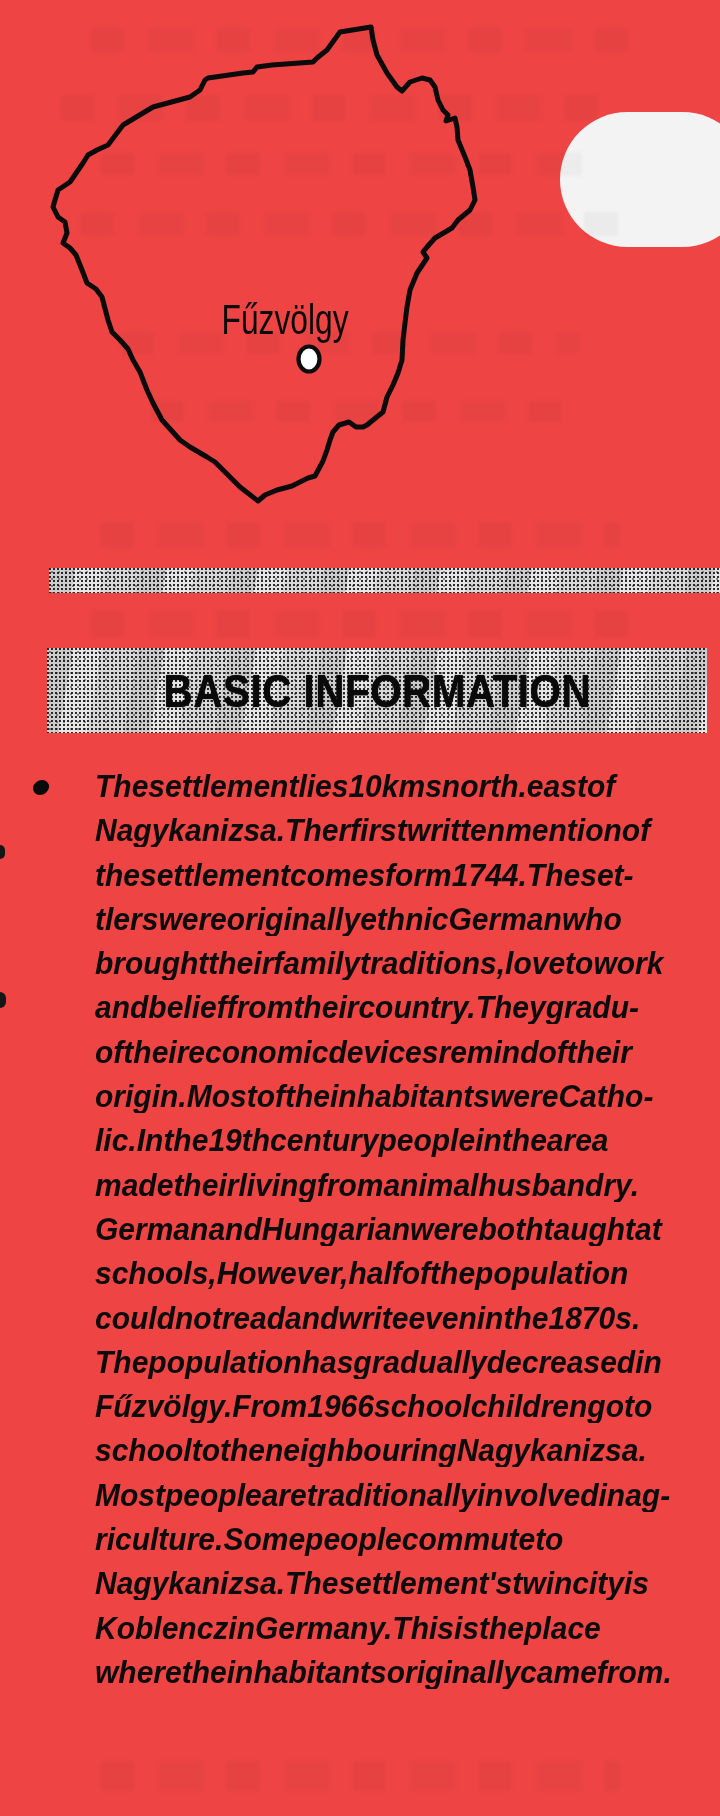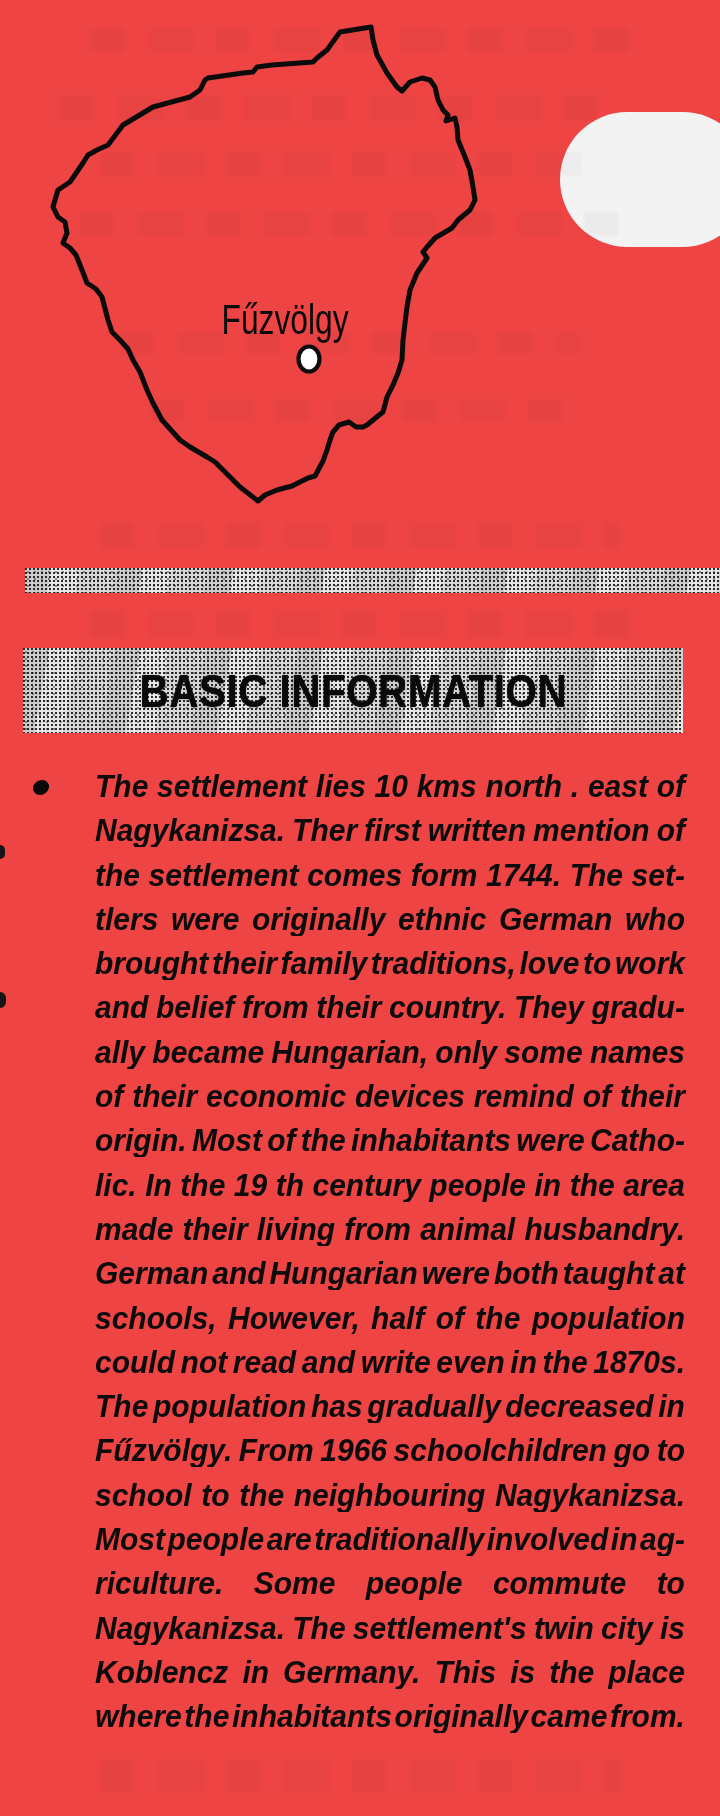--- a/index.html
+++ b/index.html
@@ -57,20 +57,21 @@
 
   
   .halftone {
     background-color: #e3e3e3;
     background-image:
       radial-gradient(circle at 1px 1px, rgba(10,10,10,0.85) 0.9px, transparent 1.15px),
       radial-gradient(circle at 1px 1px, rgba(60,60,60,0.55) 0.9px, transparent 1.2px),
       repeating-linear-gradient(100deg, rgba(0,0,0,0.10) 0 26px, rgba(255,255,255,0.12) 26px 54px, rgba(0,0,0,0.05) 54px 90px);
     background-size: 4px 4px, 7px 7px, auto;
     background-position: 0 0, 2px 3px, 0 0;
+    margin-left: 24px;
   }
   .bar-thin {
     position: absolute;
     left: 25px; top: 568px;
     width: 695px; height: 25px;
   }
   .bar-title {
     position: absolute;
     left: 23px; top: 648px;
     width: 660px; height: 85px;
@@ -97,21 +98,20 @@
     border-radius: 50%;
     transform: skewX(-8deg);
   }
   .info-lines {
     position: absolute;
     left: 95px; top: 764px;
     width: 590px;
   }
   .info-lines .line {
     display: flex;
-    justify-content: space-between;
     height: 44.3px;
     line-height: 44.3px;
     font-size: 30px;
     font-weight: 700;
     font-style: italic;
     color: #0c0c0c;
     white-space: nowrap;
   }
   .info-lines .line span { display: inline-block; transform: scaleY(1.06); }
 </style>
@@ -195,28 +195,20 @@
       <div class="line">
         <span>and</span>
         <span>belief</span>
         <span>from</span>
         <span>their</span>
         <span>country.</span>
         <span>They</span>
         <span>gradu-</span>
       </div>
       <div class="line">
-        <span>ally</span>
-        <span>became</span>
-        <span>Hungarian,</span>
-        <span>only</span>
-        <span>some</span>
-        <span>names</span>
-      </div>
-      <div class="line">
         <span>of</span>
         <span>their</span>
         <span>economic</span>
         <span>devices</span>
         <span>remind</span>
         <span>of</span>
         <span>their</span>
       </div>
       <div class="line">
         <span>origin.</span>

